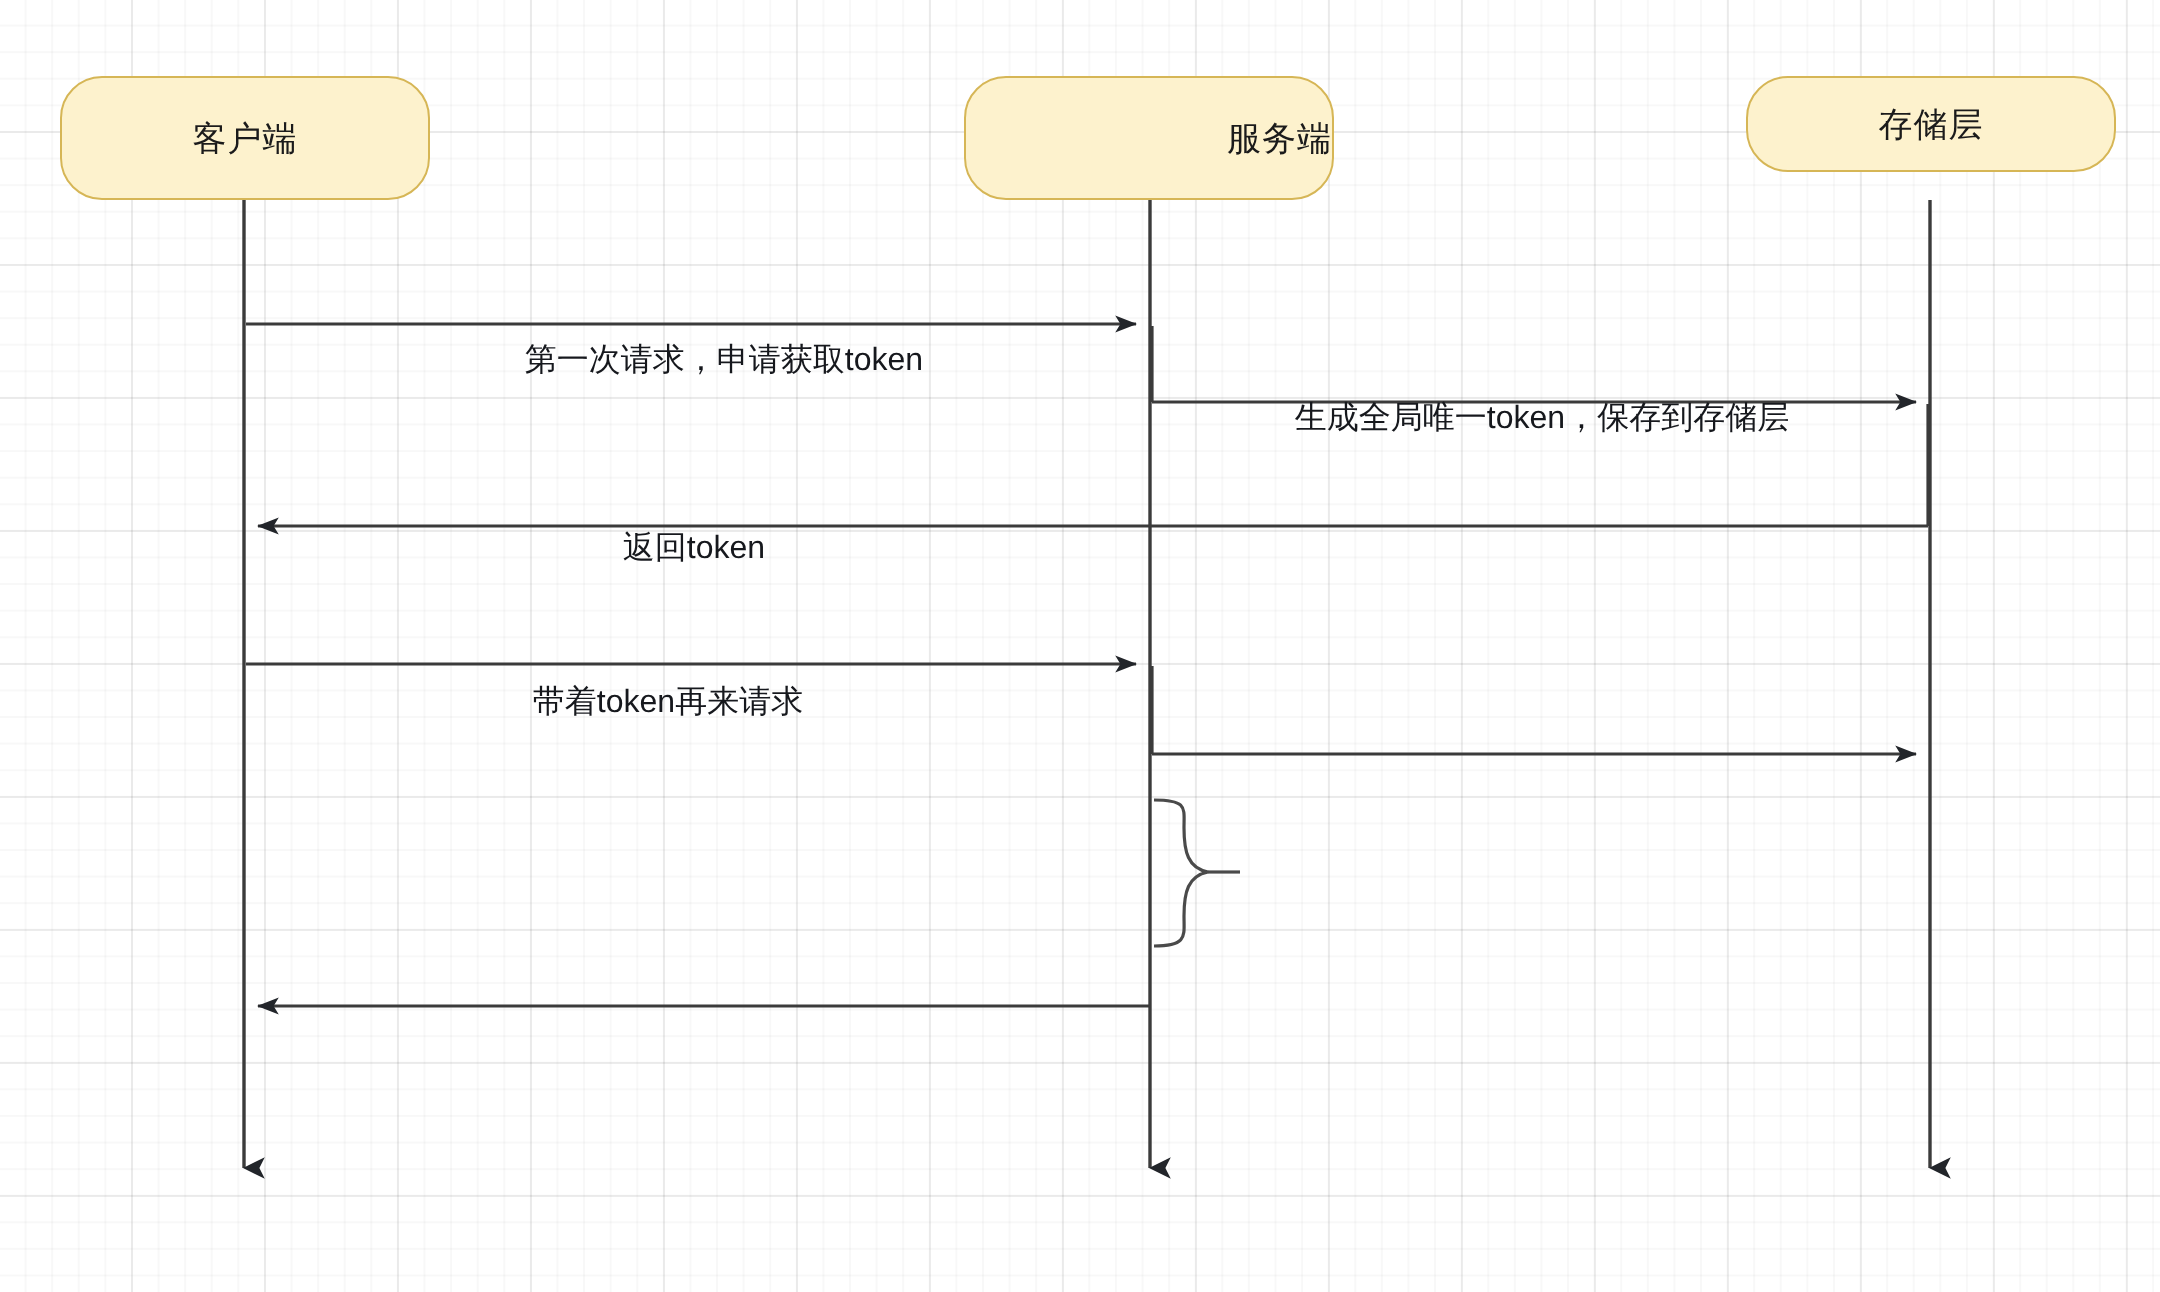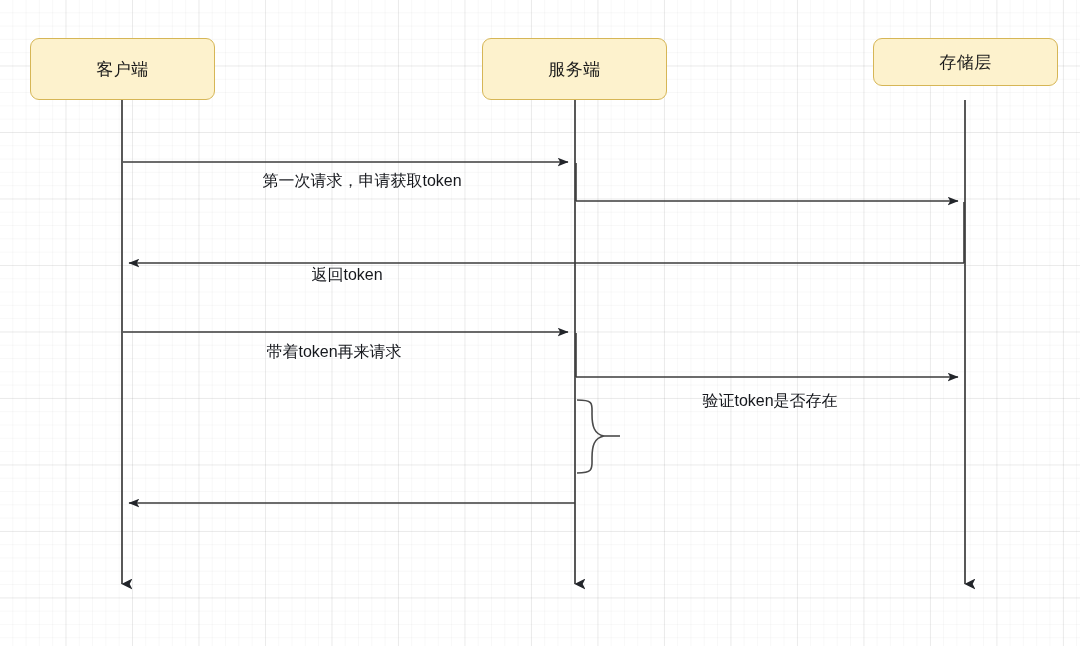--- a/index.html
+++ b/index.html
@@ -35,21 +35,21 @@
     left: 0;
     top: 0;
     width: 1080px;
     height: 646px;
   }
   .actor-box {
     position: absolute;
     box-sizing: border-box;
     background: #fdf2cd;
     border: 1.6px solid #d6b656;
-    border-radius: 9px;
+    border-radius: 21px;
     display: flex;
     align-items: center;
     justify-content: center;
     color: #1b1b1b;
     font-size: 17px;
     letter-spacing: 0.5px;
   }
   .msg-label {
     position: absolute;
     color: #16181d;
@@ -112,42 +112,40 @@
                C594,438 592,446 592,458
                C592,468 594,473 577,473" fill="none" stroke="#4a4a4a" stroke-width="1.6"></path>
       <line x1="604" y1="436" x2="620" y2="436" stroke="#4a4a4a" stroke-width="1.6"></line>
     </g>
   </svg>
 
   <div class="actor-box" style="left:30px; top:38px; width:185px; height:62px;">
     <span>客户端</span>
   </div>
 
-  <div class="actor-box" style="left:482px; top:38px; width:185px; height:62px;">
+  <div class="actor-box" style="left:482px; top:38px; width:185px; height:62px;justify-content:flex-end;">
     <span>服务端</span>
   </div>
 
   <div class="actor-box" style="left:873px; top:38px; width:185px; height:48px;">
     <span>存储层</span>
   </div>
 
   <div class="msg-label" style="left:362px; top:128px;">
     <div>第一次请求，申请获取token</div>
   </div>
 
   <div class="msg-label" style="left:771px; top:157px;">
+    <div>生成全局唯一token，保存到存储层</div>
   </div>
 
   <div class="msg-label" style="left:347px; top:222px;">
     <div>返回token</div>
   </div>
 
   <div class="msg-label" style="left:334px; top:299px;">
     <div>带着token再来请求</div>
   </div>
 
-  <div class="msg-label" style="left:770px; top:348px;">
-    <div>验证token是否存在</div>
-  </div>
 
 
 
 </div>
 
 </body></html>

